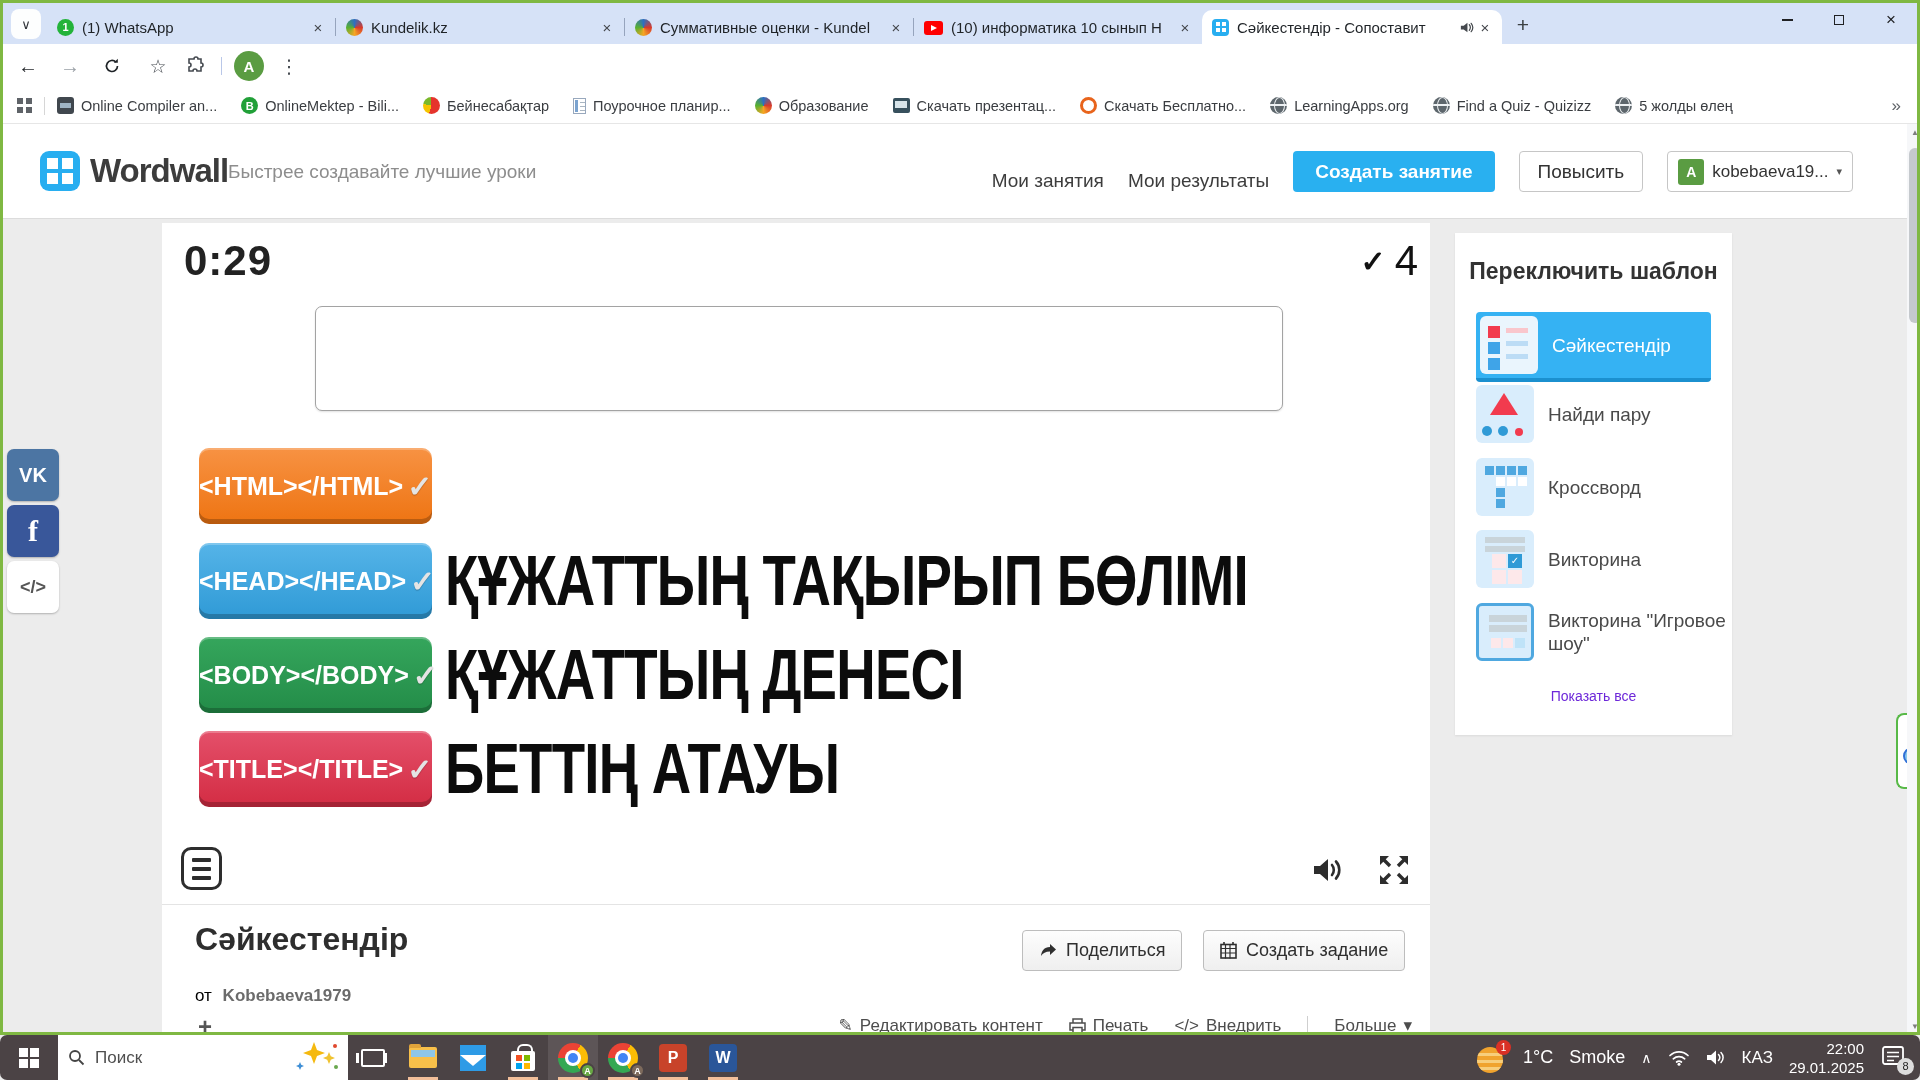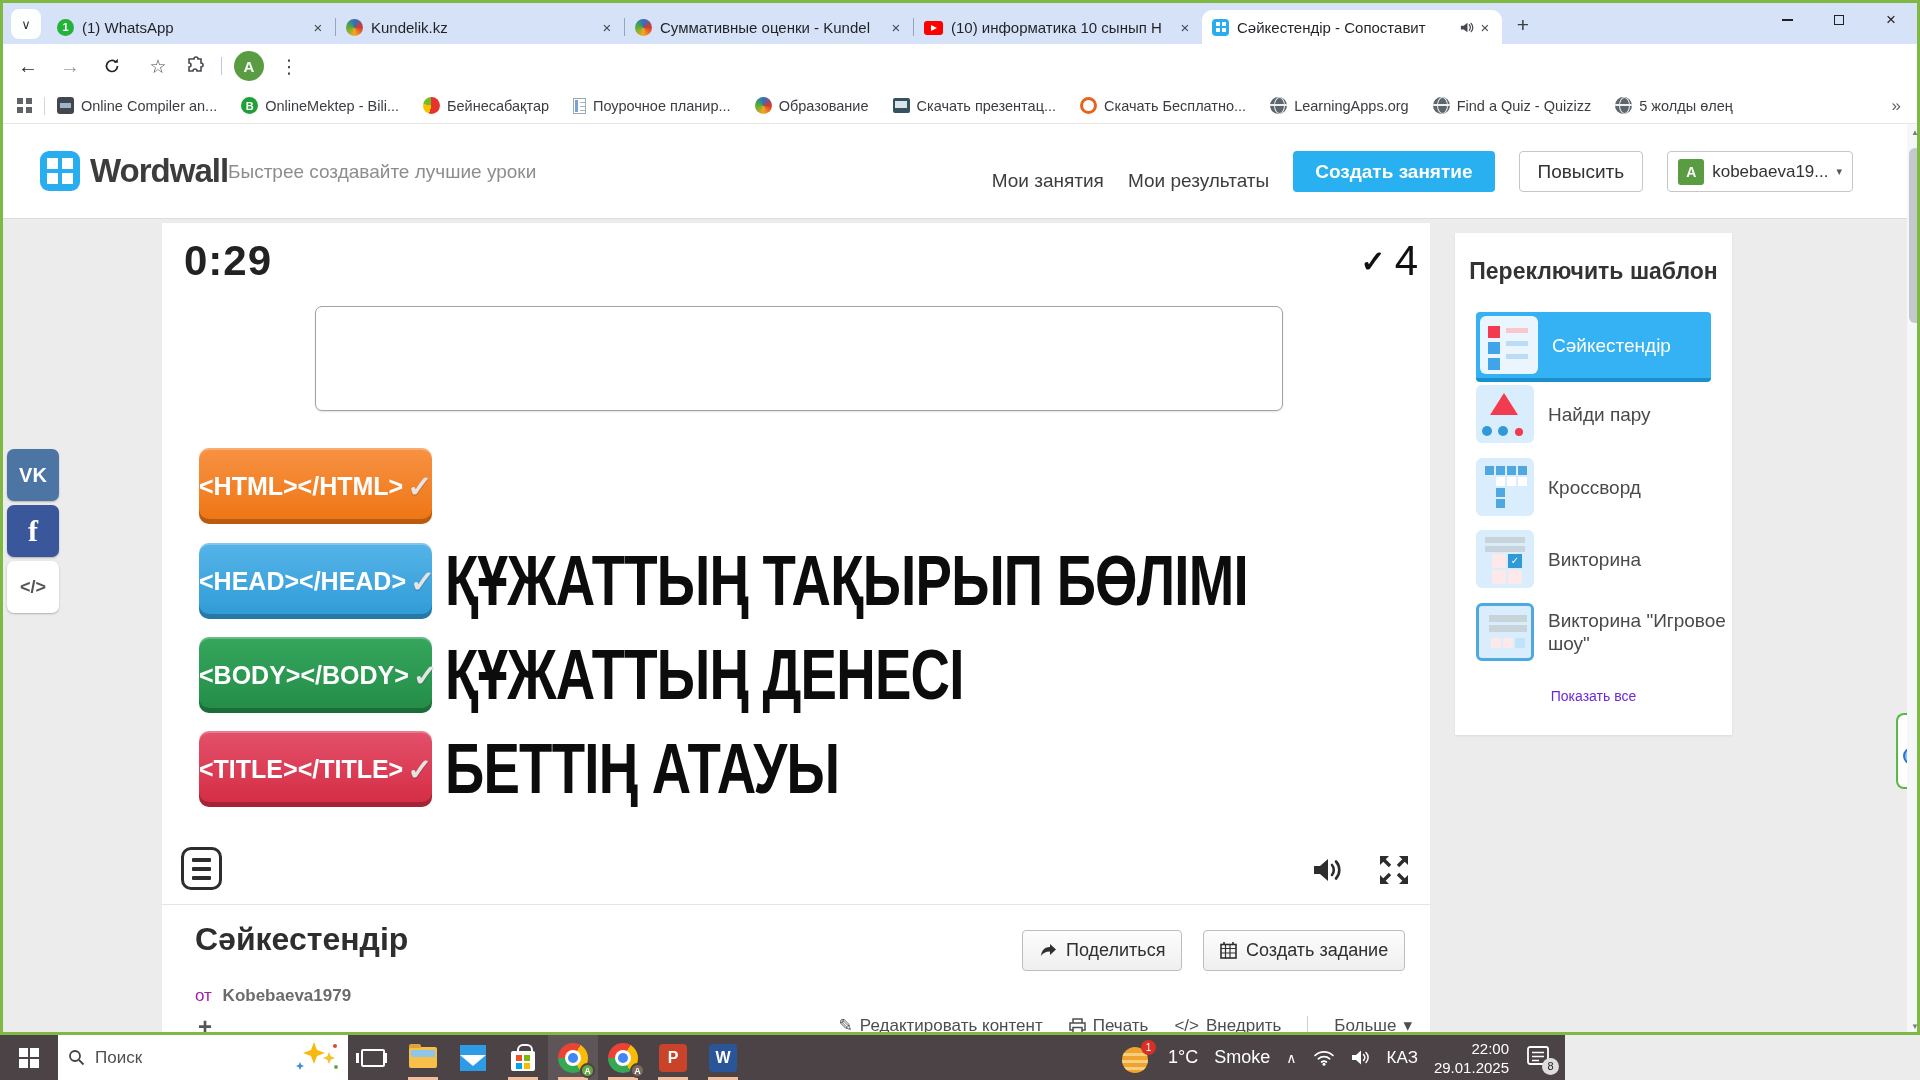--- a/index.html
+++ b/index.html
@@ -103,21 +103,21 @@
   .c-red{background:linear-gradient(#e4506a,#d32c43);}
   .dlabel{position:absolute;left:283px;height:76px;display:flex;align-items:center;overflow:visible;white-space:nowrap;}
   .dlabel span{display:inline-block;font-size:70px;font-weight:bold;color:#0c0c0c;transform:scaleX(.78);transform-origin:left center;letter-spacing:-1px;}
   .hamburger{position:absolute;left:19px;top:624px;width:41px;height:43px;border:3px solid #2d2d2d;border-radius:10px;display:flex;flex-direction:column;justify-content:center;gap:5px;align-items:center;background:#fff;}
   .hamburger i{width:19px;height:4px;background:#2d2d2d;border-radius:1px;}
   .gctl{position:absolute;top:628px;width:40px;height:38px;display:flex;align-items:center;justify-content:center;}
   .gdivider{position:absolute;left:0;right:0;top:681px;height:1px;background:#e4e4e4;}
   .res-title{position:absolute;left:33px;top:698px;font-size:32px;font-weight:bold;color:#2e2e2e;}
   .fbtn{position:absolute;top:707px;height:41px;background:linear-gradient(#fdfdfd,#efefef);border:1px solid #bdbdbd;border-radius:4px;display:flex;align-items:center;gap:9px;padding:0 16px;font-size:18px;color:#2f2f2f;}
   .author{position:absolute;left:33px;top:763px;font-size:17px;}
-  .author .by{color:#a21caf;}
+  .author .by{color:#000000;}
   .author .nm{color:#6b6b6b;font-weight:bold;margin-left:6px;}
   .actions{position:absolute;left:560px;right:18px;top:792px;display:flex;justify-content:flex-end;gap:26px;align-items:center;font-size:17px;color:#4d4d4d;white-space:nowrap;}
   .actions .it{display:flex;align-items:center;gap:7px;}
   .actions .vbar{width:1px;height:20px;background:#cfcfcf;}
   .plus-cut{position:absolute;left:36px;top:790px;font-size:24px;color:#555;font-weight:bold;}
 
   
   .rail{position:absolute;left:4px;top:325px;width:52px;}
   .railbtn{width:52px;height:52px;border-radius:7px;margin-bottom:4px;display:flex;align-items:center;justify-content:center;box-shadow:0 1px 2px rgba(0,0,0,.25);}
   .rb-vk{background:#4c75a3;color:#fff;font-weight:bold;font-size:20px;}
@@ -150,21 +150,21 @@
   .extw{position:absolute;left:1893px;top:589px;width:30px;height:76px;background:#fff;border:2px solid #58b947;border-right:none;border-radius:8px 0 0 8px;display:flex;flex-direction:column;align-items:center;padding-top:6px;gap:8px;}
   .extw .x{color:#9aa0a6;font-size:16px;}
   .extw .ei{width:18px;height:18px;border-radius:50%;background:#8cc8ea;border:2px solid #2f6fd6;}
 
   
   .pscroll{position:absolute;left:1904px;top:0;width:16px;height:914px;background:#f6f7f9;}
   .pscroll .ar{position:absolute;left:0;width:16px;text-align:center;font-size:8px;color:#7e7e7e;}
   .pscroll .thumb{position:absolute;left:2px;top:24px;width:12px;height:175px;background:#c5c9cd;border-radius:6px;}
 
   
-  .taskbar{position:absolute;left:0;top:1035px;width:1565px;height:45px;background:#4b4345;display:flex;align-items:center;color:#fff;}
+  .taskbar{position:absolute;left:0;top:1035px;width:1920px;height:45px;background:#4b4345;display:flex;align-items:center;color:#fff;border-radius:7px;}
   .tstart{width:58px;height:45px;display:flex;align-items:center;justify-content:center;}
   .winflag{display:grid;grid-template-columns:9px 9px;grid-gap:2px;}
   .winflag i{width:9px;height:9px;background:#fff;}
   .tsearch{width:290px;height:45px;background:#fff;display:flex;align-items:center;padding:0 10px;color:#4f4f4f;position:relative;}
   .tsearch .ph{font-size:17px;margin-left:10px;color:#4f4f4f;}
   .sparkles{position:absolute;right:8px;top:5px;}
   .slot{width:50px;height:45px;display:flex;align-items:center;justify-content:center;position:relative;}
   .slot.open::after{content:"";position:absolute;left:10px;right:10px;bottom:0;height:3px;background:#f2bf9a;}
   .slot.focus{background:#5d5557;}
   .tv{width:24px;height:18px;border:2px solid #fff;border-radius:2px;position:relative;}

